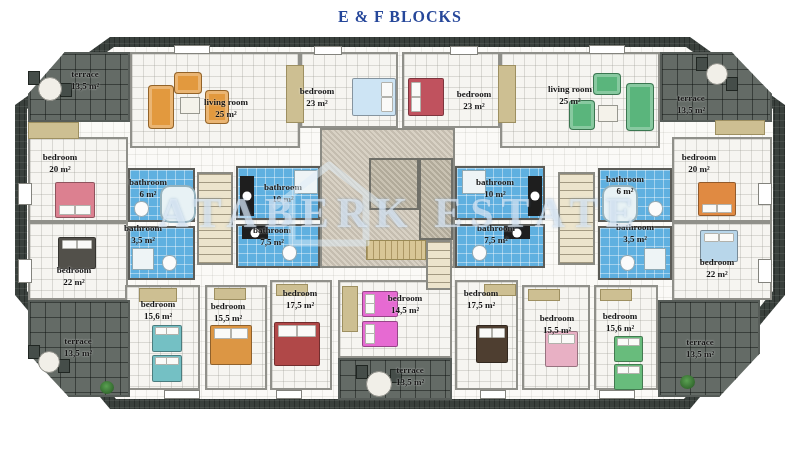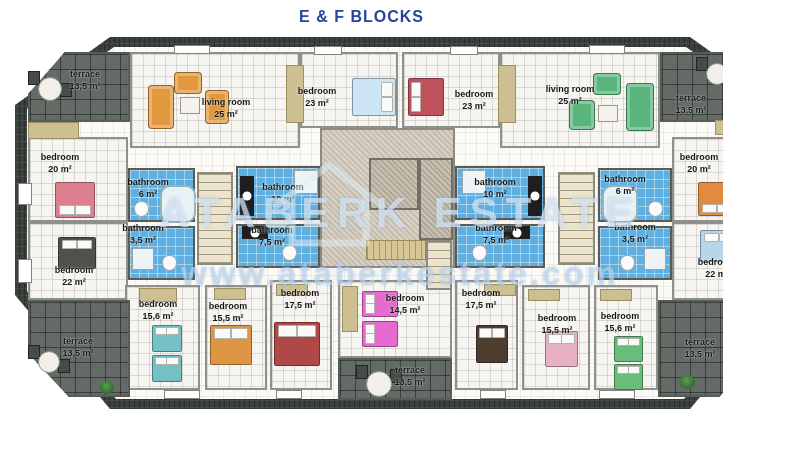--- a/index.html
+++ b/index.html
@@ -1,16 +1,16 @@
 <!DOCTYPE html>
 <html style="--heading: #26479a; --footer-color: #2d56a8; --bathroom-floor: #5fb0e0; --terrace-tile: #646b66; --roof: #39403c; --room-floor: #f6f5f1; --sofa-left: #e2993e; --sofa-right: #5ab57c;"><head>
 <meta charset="utf-8">
 <style>
   html,body{margin:0;padding:0;background:#ffffff;font-family:"Liberation Sans",sans-serif;}
-  .stage{position:relative;width:723px;height:454px;background:#fff;overflow:hidden;}
+  .stage{position:relative;width:800px;height:454px;background:#fff;overflow:hidden;font-family:Liberation Serif, serif;}
   .heading{position:absolute;left:0;top:8px;width:100%;text-align:center;font-size:16px;font-weight:bold;letter-spacing:1px;color:var(--heading,#26479a);}
   .footer{position:absolute;left:0;top:426px;width:100%;text-align:center;font-size:17px;font-weight:bold;letter-spacing:.4px;color:var(--footer-color,#2d56a8);}
   .plan{position:absolute;left:14px;top:33px;width:772px;height:382px;}
   .roof{position:absolute;left:0;top:0;width:772px;height:382px;background:var(--roof,#39403c);
     background-image:repeating-linear-gradient(0deg,rgba(255,255,255,.08) 0 1px,transparent 1px 7px),repeating-linear-gradient(90deg,rgba(0,0,0,.28) 0 1px,transparent 1px 5px);
     clip-path:polygon(96px 4px,676px 4px,771px 72px,771px 262px,676px 376px,96px 376px,1px 262px,1px 72px);
     filter:drop-shadow(0 3px 4px rgba(0,0,0,.25));}
   .base{position:absolute;left:0;top:0;width:772px;height:382px;background:#fbfaf7;
     background-image:linear-gradient(rgba(165,165,156,.18) 1px,transparent 1px),linear-gradient(90deg,rgba(165,165,156,.18) 1px,transparent 1px);background-size:11px 11px;
     clip-path:polygon(100px 14px,672px 14px,759px 76px,759px 258px,670px 366px,102px 366px,13px 258px,13px 76px);}
@@ -343,16 +343,15 @@
       </div>
     <div class="rlabel" style="left:686px;top:315px">
         <span>terrace</span>
         <span>13,5 m²</span>
       </div>
 
     <svg class="wm-house" width="130" height="100" viewBox="0 0 130 100">
       <path d="M12 55 L65 14 L118 55 M28 44 L28 92 L102 92 L102 44" fill="none" stroke="#dfeef8" stroke-width="7" stroke-linecap="round" stroke-linejoin="round"></path>
     </svg>
     <div class="wm brand">ATABERK ESTATE</div>
-    <div class="wm url">www.ataberkestate.com</div>
   </div>
 
 </div>
 
 </body></html>

